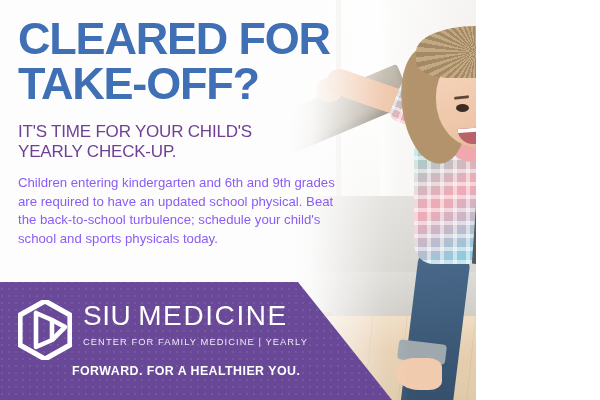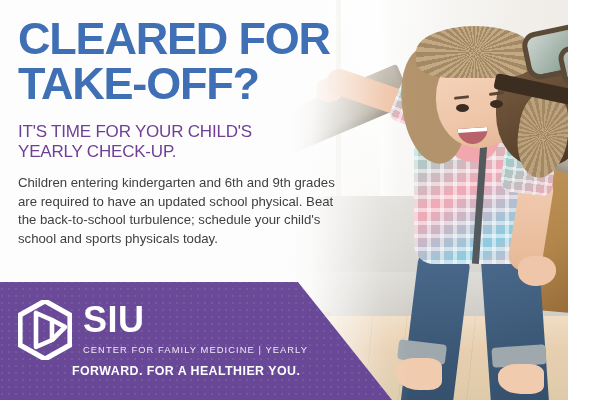--- a/index.html
+++ b/index.html
@@ -6,21 +6,21 @@
     margin: 0;
     padding: 0;
   }
   body {
     font-family: "Liberation Sans", sans-serif;
     background: #ffffff;
   }
 
   #ad {
     position: relative;
-    width: 568px;
+    width: 476px;
     height: 400px;
     overflow: hidden;
     background: #fdfdfd;
   }
 
   
   .photo {
     position: absolute;
     inset: 0 0 0 0;
     overflow: hidden;
@@ -378,21 +378,21 @@
   .subhead {
     color: #6f3f96;
     font-weight: normal;
     font-size: 17px;
     line-height: 20px;
     letter-spacing: -0.2px;
     margin: 16px 0 0 0;
     white-space: pre-line;
   }
   .body-copy {
-    color: #404040;
+    color: #8b5cf6;
     font-size: 13.2px;
     line-height: 18.5px;
     margin: 12px 0 0 0;
     max-width: 330px;
   }
   .cta-line {
     color: #231f20;
     font-size: 13.2px;
     line-height: 18px;
     margin: 13px 0 0 0;
@@ -421,22 +421,22 @@
   .logo-mark { width: 54px; height: 60px; display: block; }
   .logo-words { padding-top: 2px; }
   .wordmark {
     display: flex;
     align-items: baseline;
     gap: 7px;
     color: #ffffff;
     line-height: 1;
   }
   .wm-siu {
-    font-size: 36px;
-    font-weight: bold;
+    font-size: 28px;
+    font-weight: normal;
     letter-spacing: 0.5px;
   }
   .wm-med {
     font-size: 28px;
     font-weight: 300;
     letter-spacing: 1.6px;
   }
   .wm-sub {
     color: #f0eaf6;
     font-size: 9.4px;
@@ -528,20 +528,21 @@
 
   <div class="logo-lockup">
     <svg class="logo-mark" viewBox="0 0 54 60">
       <path d="M27 1 L52 15 L52 45 L27 59 L2 45 L2 15 Z" fill="none" stroke="#ffffff" stroke-width="5.2" stroke-linejoin="round"></path>
       <path d="M18 13 L18 47 L34 40 L34 20 Z" fill="none" stroke="#ffffff" stroke-width="4.6" stroke-linejoin="round"></path>
       <path d="M34 20 L47 27 L34 40" fill="none" stroke="#ffffff" stroke-width="4.6" stroke-linejoin="round"></path>
     </svg>
     <div class="logo-words">
       <div class="wordmark">
         <span class="wm-siu">SIU</span>
+        <span class="wm-med">MEDICINE</span>
       </div>
       <div class="wm-sub">CENTER FOR FAMILY MEDICINE | YEARLY</div>
     </div>
   </div>
 
   <div class="tagline">FORWARD. FOR A HEALTHIER YOU.</div>
 
 </div>
 
 </body></html>

